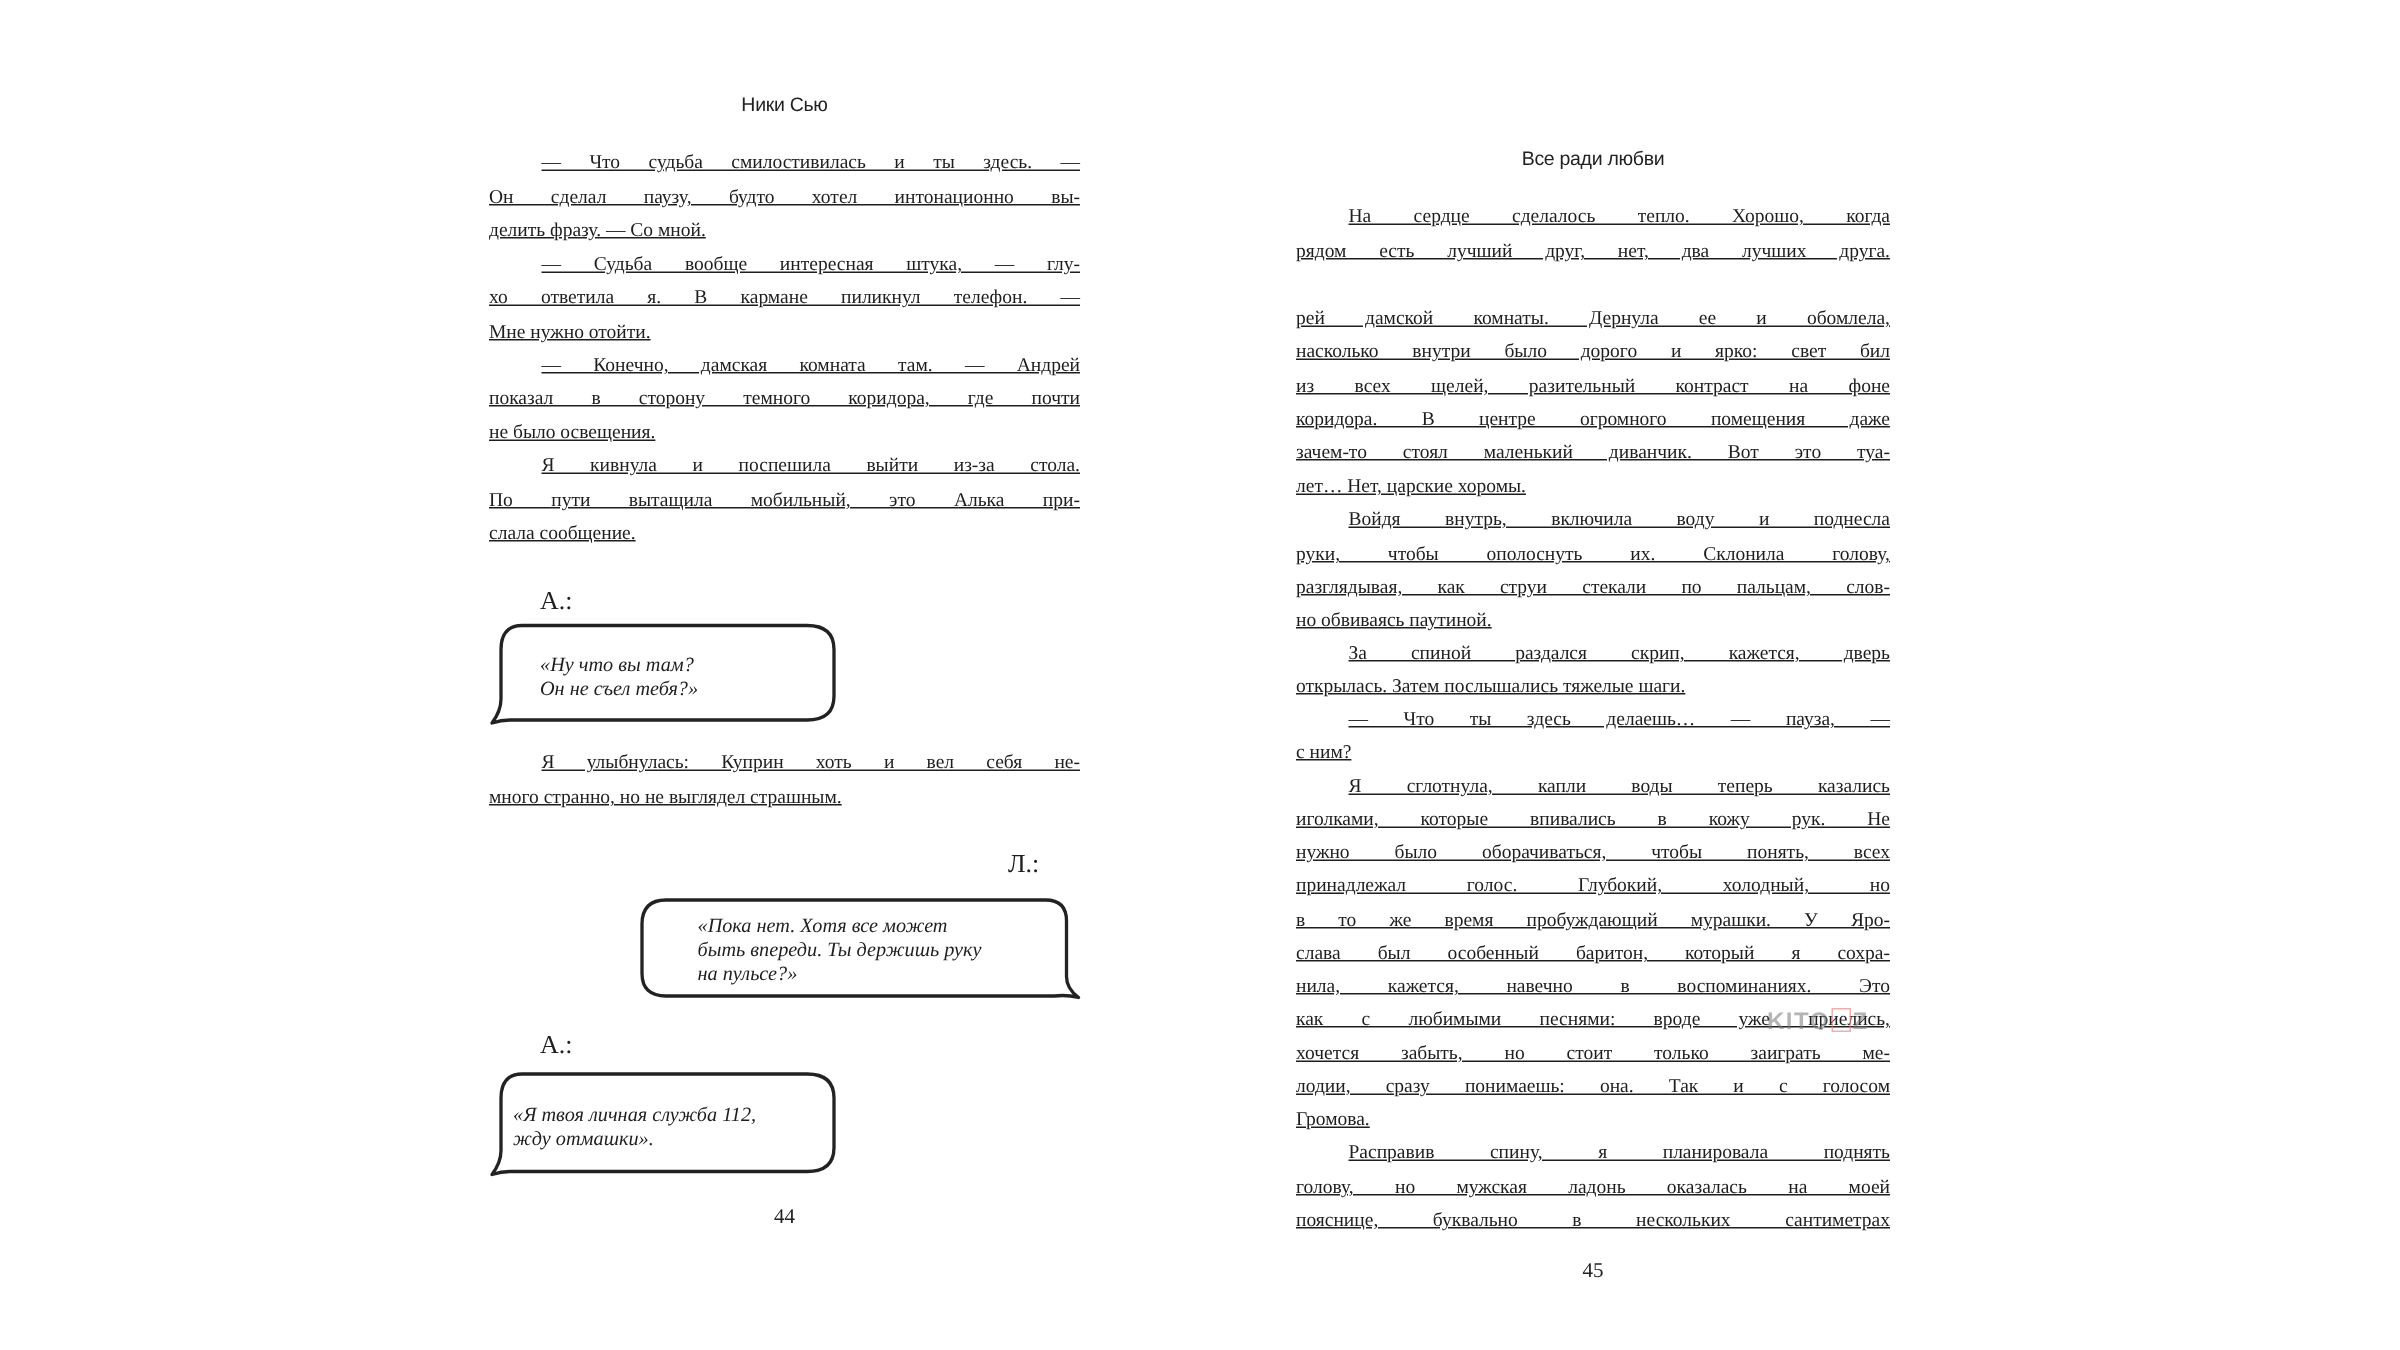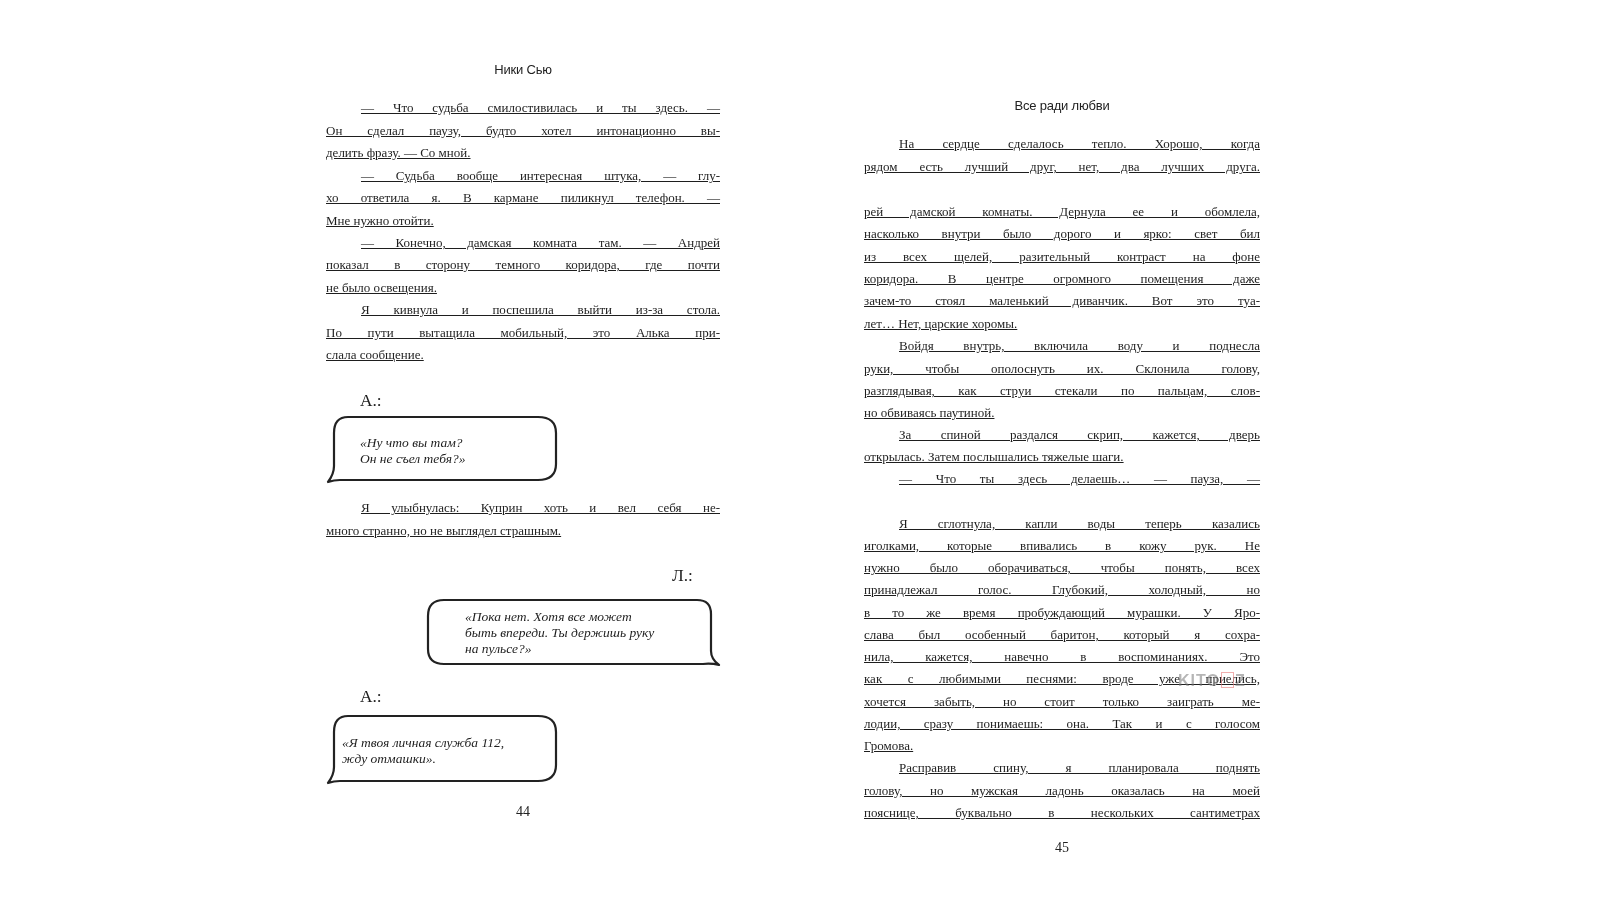--- a/index.html
+++ b/index.html
@@ -179,20 +179,21 @@
   <div class="line" style="top:232px">коридора. В центре огромного помещения даже</div>
   <div class="line" style="top:254px">зачем-то стоял маленький диванчик. Вот это туа-</div>
   <div class="line last" style="top:277px">лет… Нет, царские хоромы.</div>
   <div class="line indent" style="top:299px">Войдя внутрь, включила воду и поднесла</div>
   <div class="line" style="top:322px">руки, чтобы ополоснуть их. Склонила голову,</div>
   <div class="line" style="top:344px">разглядывая, как струи стекали по пальцам, слов-</div>
   <div class="line last" style="top:366px">но обвиваясь паутиной.</div>
   <div class="line indent" style="top:388px">За спиной раздался скрип, кажется, дверь</div>
   <div class="line last" style="top:410px">открылась. Затем послышались тяжелые шаги.</div>
   <div class="line indent" style="top:432px">— Что ты здесь делаешь… — пауза, —</div>
+  <div class="line last" style="top:454px">с ним?</div>
   <div class="line indent" style="top:477px">Я сглотнула, капли воды теперь казались</div>
   <div class="line" style="top:499px">иголками, которые впивались в кожу рук. Не</div>
   <div class="line" style="top:521px">нужно было оборачиваться, чтобы понять, всех</div>
   <div class="line" style="top:543px">принадлежал голос. Глубокий, холодный, но</div>
   <div class="line" style="top:566px">в то же время пробуждающий мурашки. У Яро-</div>
   <div class="line" style="top:588px">слава был особенный баритон, который я сохра-</div>
   <div class="line" style="top:610px">нила, кажется, навечно в воспоминаниях. Это</div>
   <div class="line" style="top:632px">как с любимыми песнями: вроде уже приелись,</div>
   <div class="line" style="top:655px">хочется забыть, но стоит только заиграть ме-</div>
   <div class="line" style="top:677px">лодии, сразу понимаешь: она. Так и с голосом</div>

